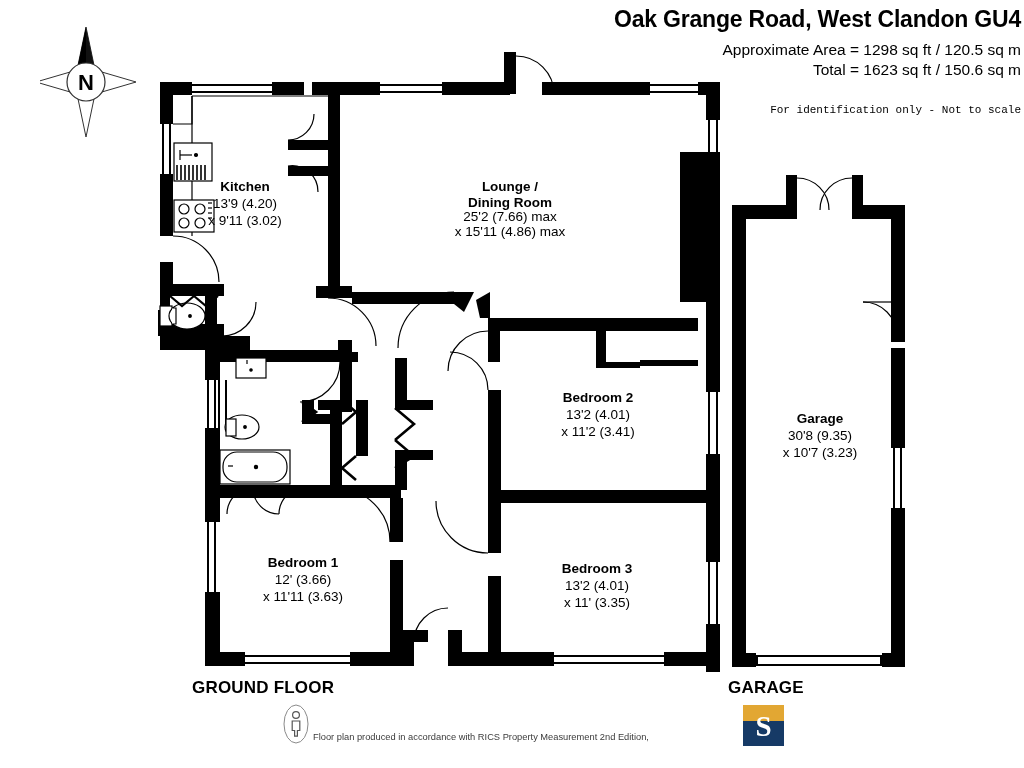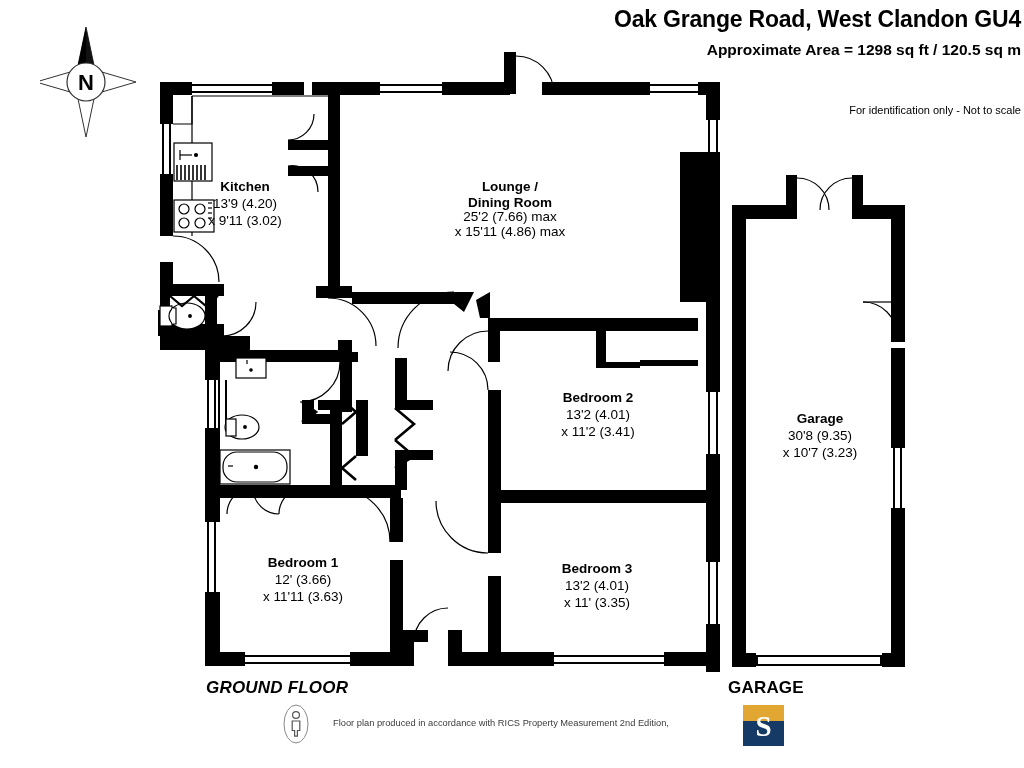--- a/index.html
+++ b/index.html
@@ -34,47 +34,47 @@
     text-align: right;
   }
   .hdr-areas {
     position: absolute;
     right: 12px;
     top: 40px;
     text-align: right;
     font-size: 15.5px;
     line-height: 20px;
     white-space: nowrap;
-    font-weight: bold;
   }
   .hdr-note {
     position: absolute;
     right: 12px;
     top: 104px;
     text-align: center;
     font-size: 11px;
     white-space: nowrap;
+    font-family: Liberation Mono, monospace;
   }
   .floor-label {
     position: absolute;
     font-size: 17px;
     font-weight: bold;
     letter-spacing: 0.2px;
     white-space: nowrap;
   }
-  #label-ground { left: 166px; top: 678px; font-style: italic; }
+  #label-ground { left: 152px; top: 678px; }
   #label-garage { left: 688px; top: 678px; }
 
   .footer-wrap {
     position: absolute;
     left: 243px;
     top: 704px;
     display: flex;
-    align-items: center;
-    gap: 24px;
+    align-items: flex-end;
+    gap: 4px;
   }
   .footer-text {
     font-size: 9.3px;
     line-height: 11.6px;
     color: #3b3b3b;
     white-space: nowrap;
   }
   .footer-text .inline-sep { display: inline-block; width: 10px; }
   .logo-box {
     position: absolute;
@@ -90,20 +90,21 @@
 </style>
 </head>
 <body>
 
 <div id="plan-root">
 
   <div class="hdr-title">Oak Grange Road, West Clandon  GU4</div>
 
   <div class="hdr-areas">
     <div>Approximate Area = 1298 sq ft / 120.5 sq m</div>
+    <div>Total = 1623 sq ft / 150.6 sq m</div>
   </div>
 
   <div class="hdr-note">For identification only - Not to scale</div>
 
   <div class="floor-label" id="label-ground">GROUND FLOOR</div>
   <div class="floor-label" id="label-garage">GARAGE</div>
 
   <div class="footer-wrap">
     <svg width="26" height="40" viewBox="0 0 26 40">
       <ellipse cx="13" cy="20" rx="12" ry="19" fill="none" stroke="#8a8a8a" stroke-width="1"></ellipse>

